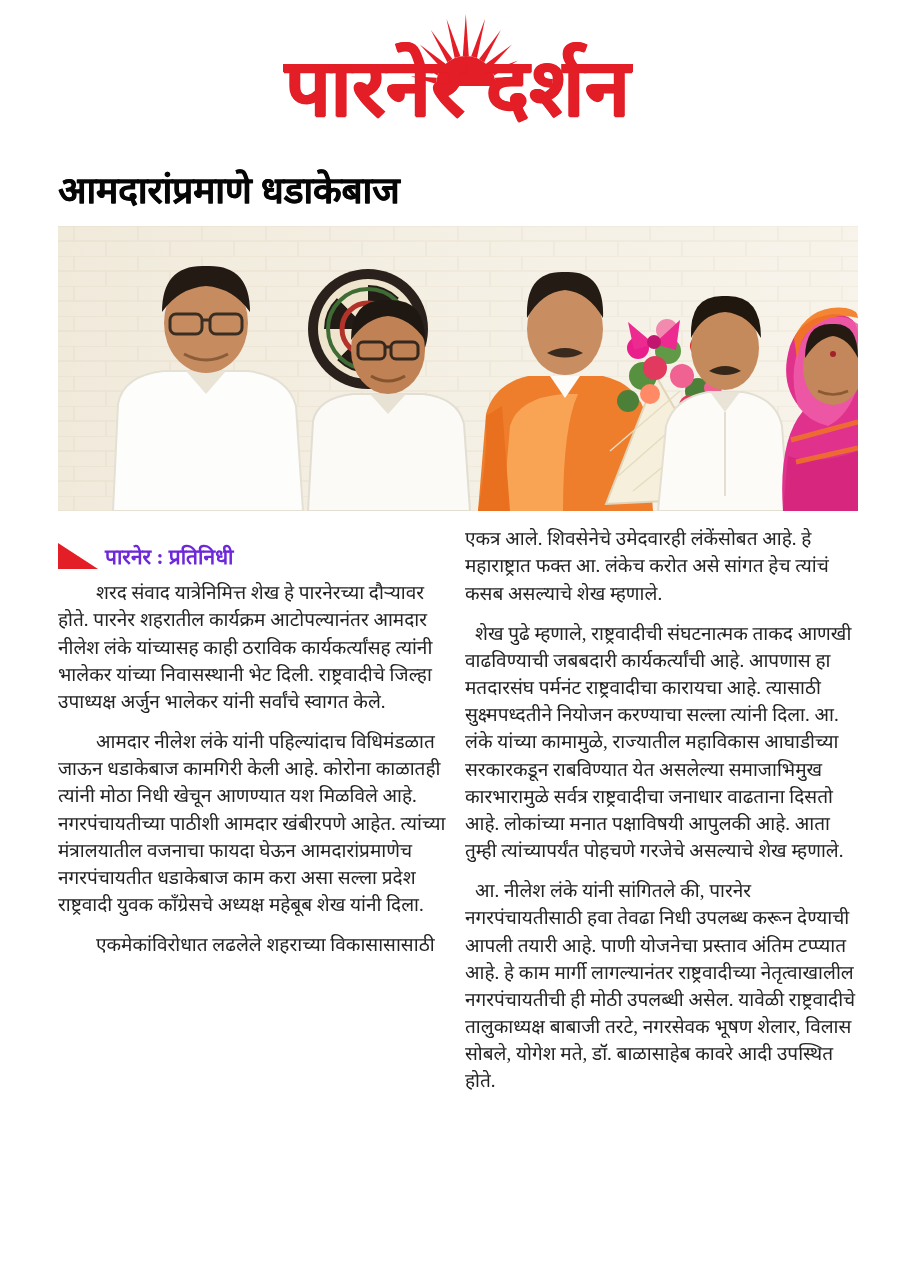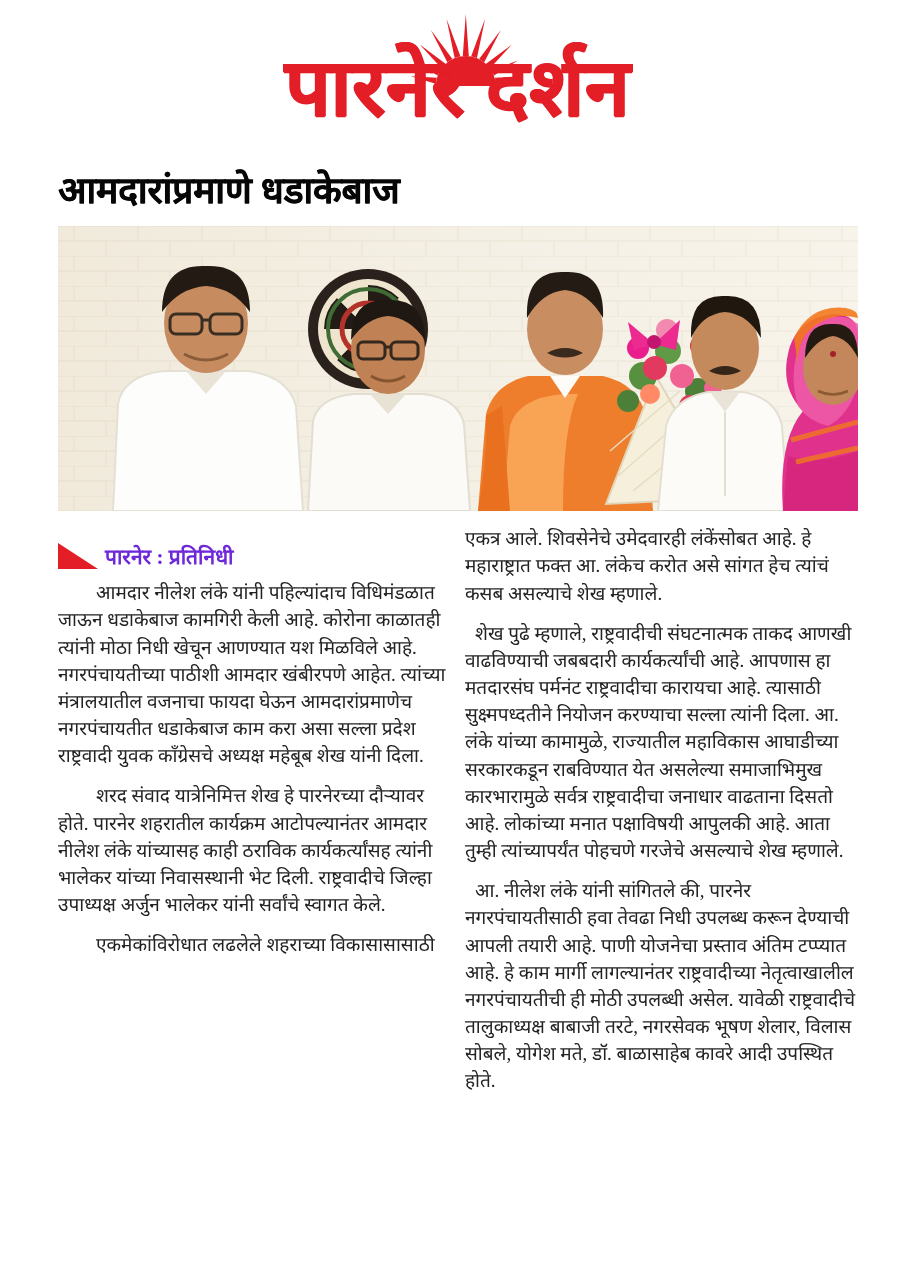--- a/index.html
+++ b/index.html
@@ -242,22 +242,22 @@
   </div>
 
   <div class="article">
     <div class="col">
       <div class="dateline">
         <svg width="40" height="30" viewBox="0 0 40 30" aria-hidden="true">
           <polygon points="0,2 40,28 0,28" fill="#e31e26"></polygon>
         </svg>
         <span>पारनेर  : प्रतिनिधी</span>
       </div>
+      <p class="indent">शरद संवाद यात्रेनिमित्त शेख हे पारनेरच्या दौऱ्यावर होते. पारनेर शहरातील कार्यक्रम आटोपल्यानंतर आमदार नीलेश लंके यांच्यासह काही ठराविक कार्यकर्त्यांसह त्यांनी भालेकर यांच्या निवासस्थानी भेट दिली. राष्ट्रवादीचे जिल्हा उपाध्यक्ष अर्जुन भालेकर यांनी सर्वांचे स्वागत केले.</p>
       <p class="indent">आमदार नीलेश लंके यांनी पहिल्यांदाच विधिमंडळात जाऊन धडाकेबाज कामगिरी केली आहे. कोरोना काळातही त्यांनी मोठा निधी खेचून आणण्यात यश मिळविले आहे. नगरपंचायतीच्या पाठीशी आमदार खंबीरपणे आहेत. त्यांच्या मंत्रालयातील वजनाचा फायदा घेऊन आमदारांप्रमाणेच नगरपंचायतीत धडाकेबाज काम करा असा सल्ला प्रदेश राष्ट्रवादी युवक काँग्रेसचे अध्यक्ष महेबूब शेख यांनी दिला.</p>
-      <p class="indent">शरद संवाद यात्रेनिमित्त शेख हे पारनेरच्या दौऱ्यावर होते. पारनेर शहरातील कार्यक्रम आटोपल्यानंतर आमदार नीलेश लंके यांच्यासह काही ठराविक कार्यकर्त्यांसह त्यांनी भालेकर यांच्या निवासस्थानी भेट दिली. राष्ट्रवादीचे जिल्हा उपाध्यक्ष अर्जुन भालेकर यांनी सर्वांचे स्वागत केले.</p>
       <p class="indent">एकमेकांविरोधात लढलेले शहराच्या विकासासासाठी</p>
     </div>
     <div class="col">
       <p>एकत्र आले. शिवसेनेचे उमेदवारही लंकेंसोबत आहे. हे महाराष्ट्रात फक्त आ. लंकेच करोत असे सांगत हेच त्यांचं कसब असल्याचे शेख म्हणाले.</p>
       <p class="indent-sm">शेख पुढे म्हणाले, राष्ट्रवादीची संघटनात्मक ताकद आणखी वाढविण्याची जबबदारी कार्यकर्त्यांची आहे. आपणास हा मतदारसंघ पर्मनंट राष्ट्रवादीचा कारायचा आहे. त्यासाठी सुक्ष्मपध्दतीने नियोजन करण्याचा सल्ला त्यांनी दिला. आ. लंके यांच्या कामामुळे, राज्यातील महाविकास आघाडीच्या सरकारकडून राबविण्यात येत असलेल्या समाजाभिमुख कारभारामुळे सर्वत्र राष्ट्रवादीचा जनाधार वाढताना दिसतो आहे. लोकांच्या मनात पक्षाविषयी आपुलकी आहे. आता तुम्ही त्यांच्यापर्यंत पोहचणे गरजेचे असल्याचे शेख म्हणाले.</p>
       <p class="indent-sm">आ. नीलेश लंके यांनी सांगितले की, पारनेर नगरपंचायतीसाठी हवा तेवढा निधी उपलब्ध करून देण्याची आपली तयारी आहे. पाणी योजनेचा प्रस्ताव अंतिम टप्प्यात आहे. हे काम मार्गी लागल्यानंतर राष्ट्रवादीच्या नेतृत्वाखालील नगरपंचायतीची ही मोठी उपलब्धी असेल. यावेळी राष्ट्रवादीचे तालुकाध्यक्ष बाबाजी तरटे, नगरसेवक भूषण शेलार, विलास सोबले, योगेश मते, डॉ. बाळासाहेब कावरे आदी उपस्थित होते.</p>
     </div>
   </div>
 
 </div>

